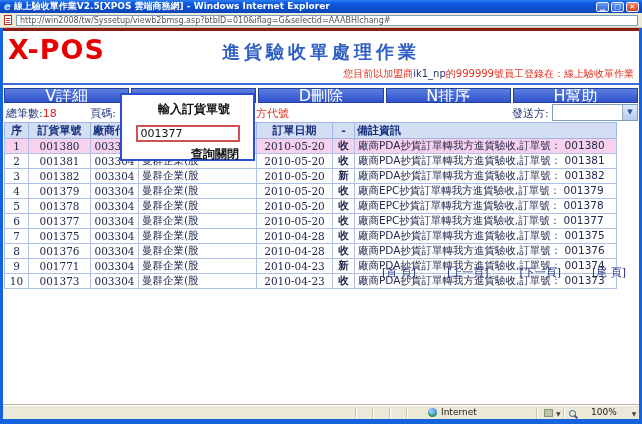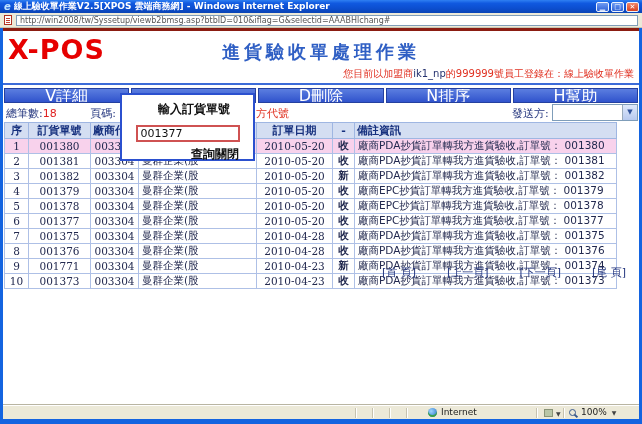--- a/index.html
+++ b/index.html
@@ -87,21 +87,21 @@
 
   
   .statusbar{position:absolute;left:3px;top:405px;width:636px;height:14px;background:#ece9d8;
     border-top:1px solid #fff;box-shadow:0 -1px 0 #b9b5a2;font-size:9px;color:#222;}
   .sb-div{position:absolute;top:2px;width:1px;height:10px;background:#c6c2ae;box-shadow:1px 0 0 #fff;}
   .sb-zone{position:absolute;left:425px;top:1px;display:flex;align-items:center;gap:4px;}
   .globe-icon{width:9px;height:9px;border-radius:50%;background:radial-gradient(circle at 35% 35%,#9fd4ff,#1767c0);
     box-shadow:inset 0 -2px 0 #3aa04a;}
   .sb-gear{position:absolute;left:541px;top:3px;width:9px;height:8px;background:#b9c6a7;border:1px solid #8a9478;}
   .sb-gear-arrow{position:absolute;left:553px;top:4px;font-size:6px;color:#444;}
-  .sb-zoom{position:absolute;left:566px;top:1px;display:flex;align-items:center;gap:5px;}
+  .sb-zoom{position:absolute;left:566px;top:1px;display:flex;align-items:flex-end;gap:15px;}
   .zoom-glass{width:7px;height:7px;border:1px solid #39598c;border-radius:50%;position:relative;display:inline-block;}
   .zoom-glass::after{content:'';position:absolute;width:4px;height:2px;background:#39598c;transform:rotate(45deg);right:-3px;bottom:-2px;}
   .sb-zoom .caret{font-size:6px;color:#444;}
 </style>
 </head>
 <body>
 
 <div class="window">
 
   <div class="titlebar">

